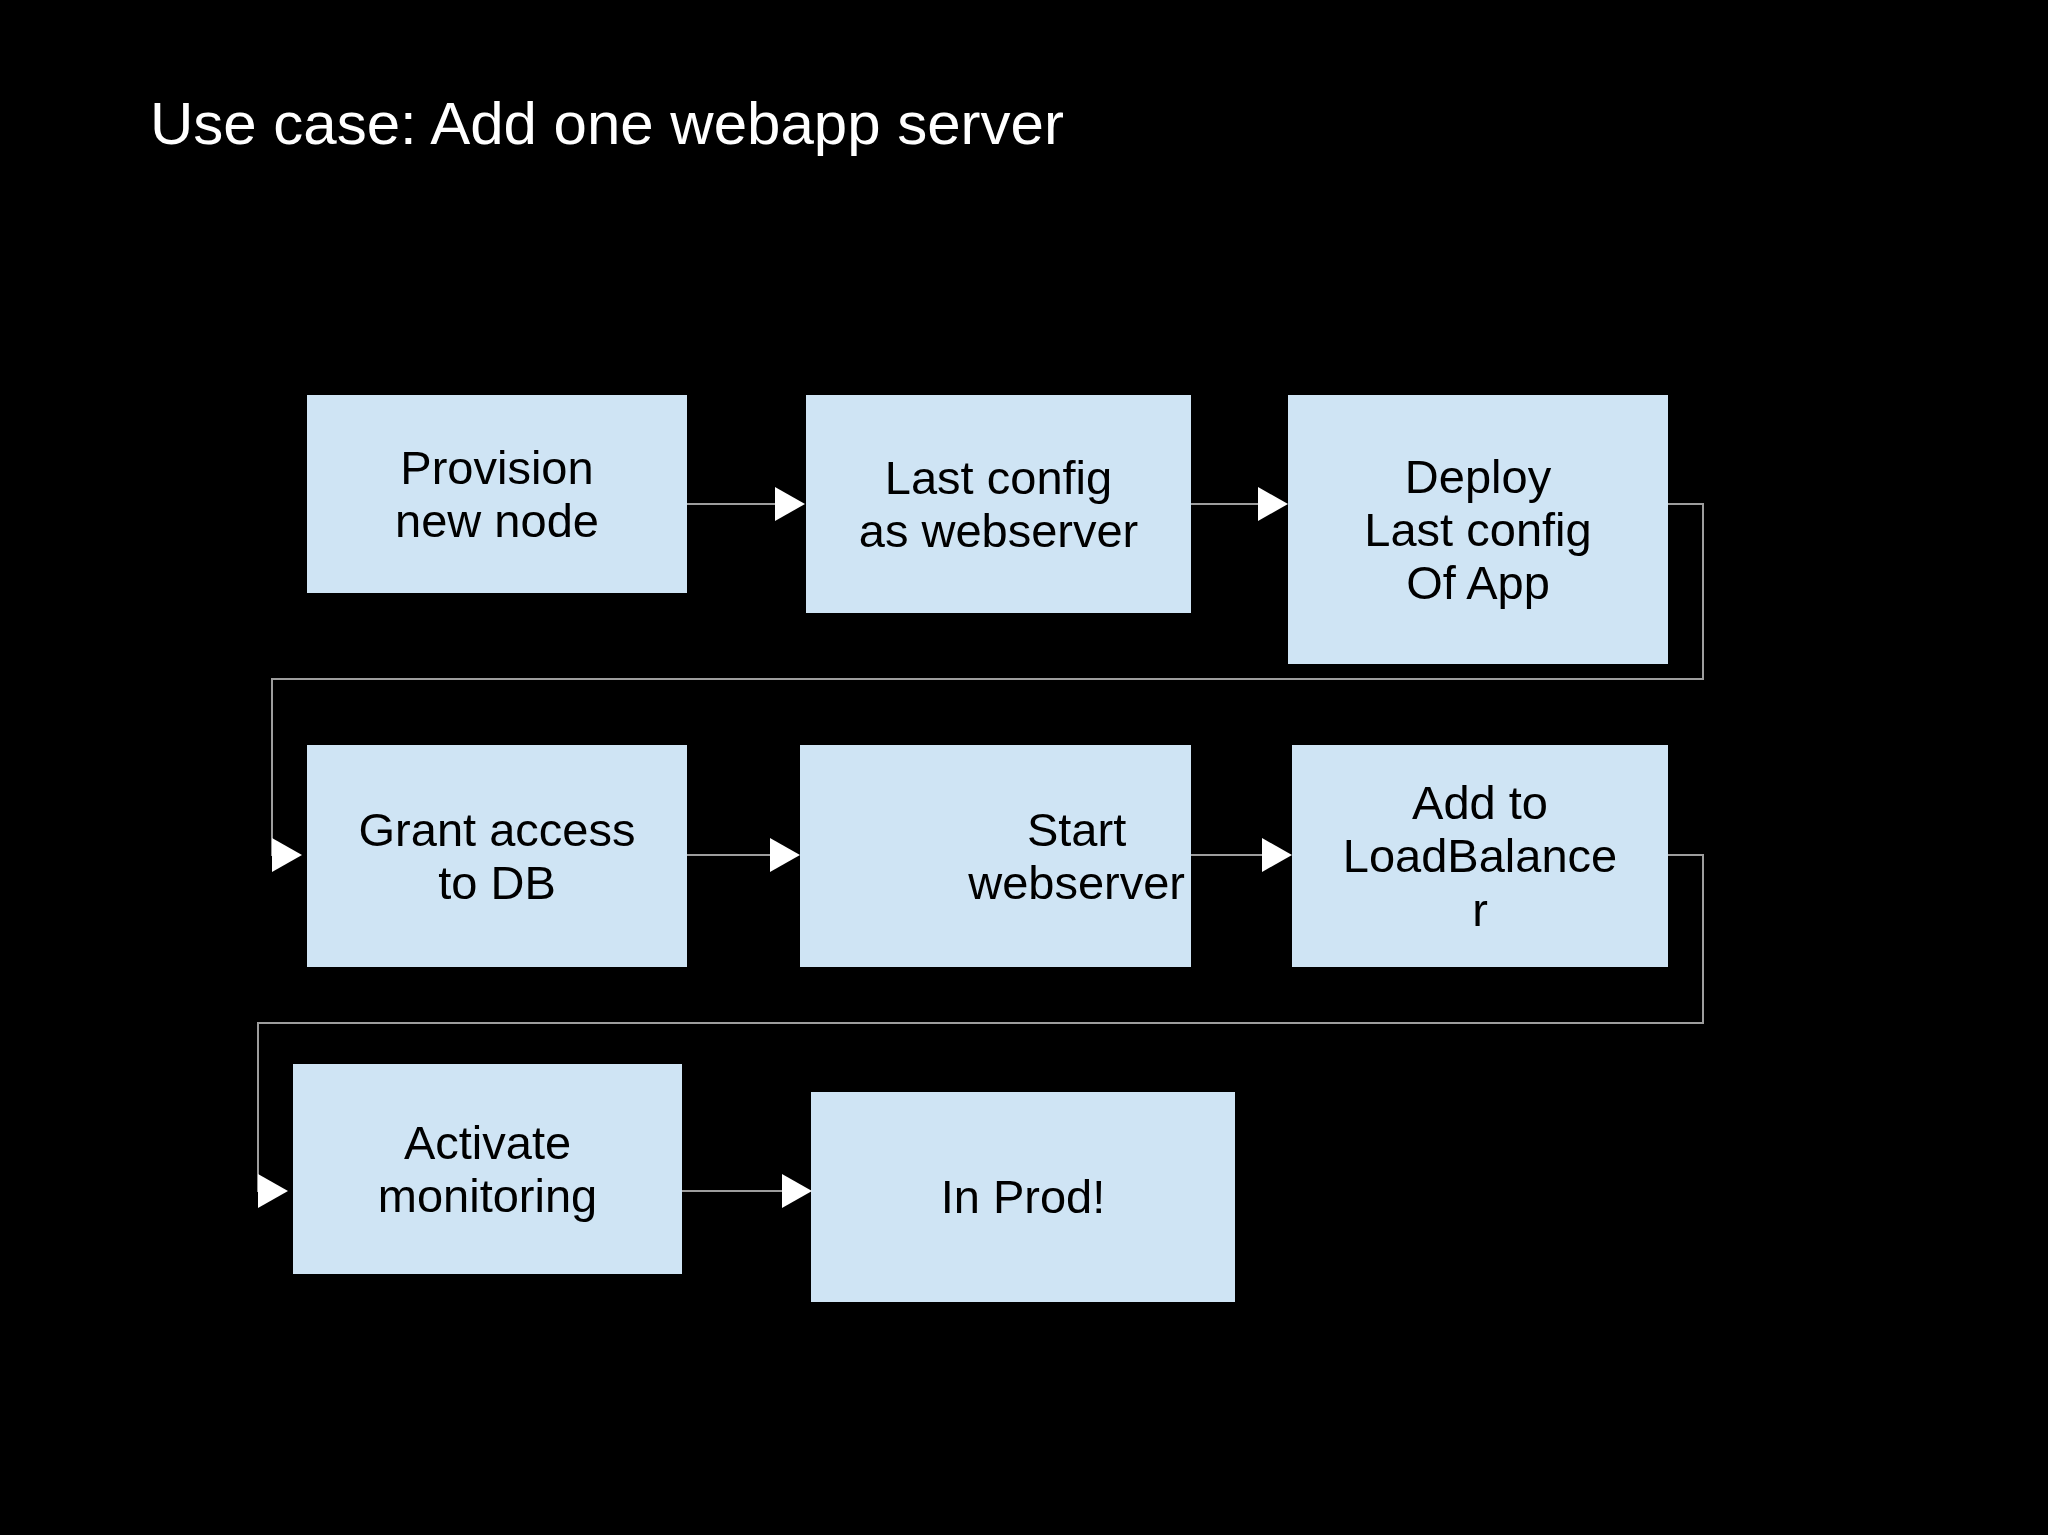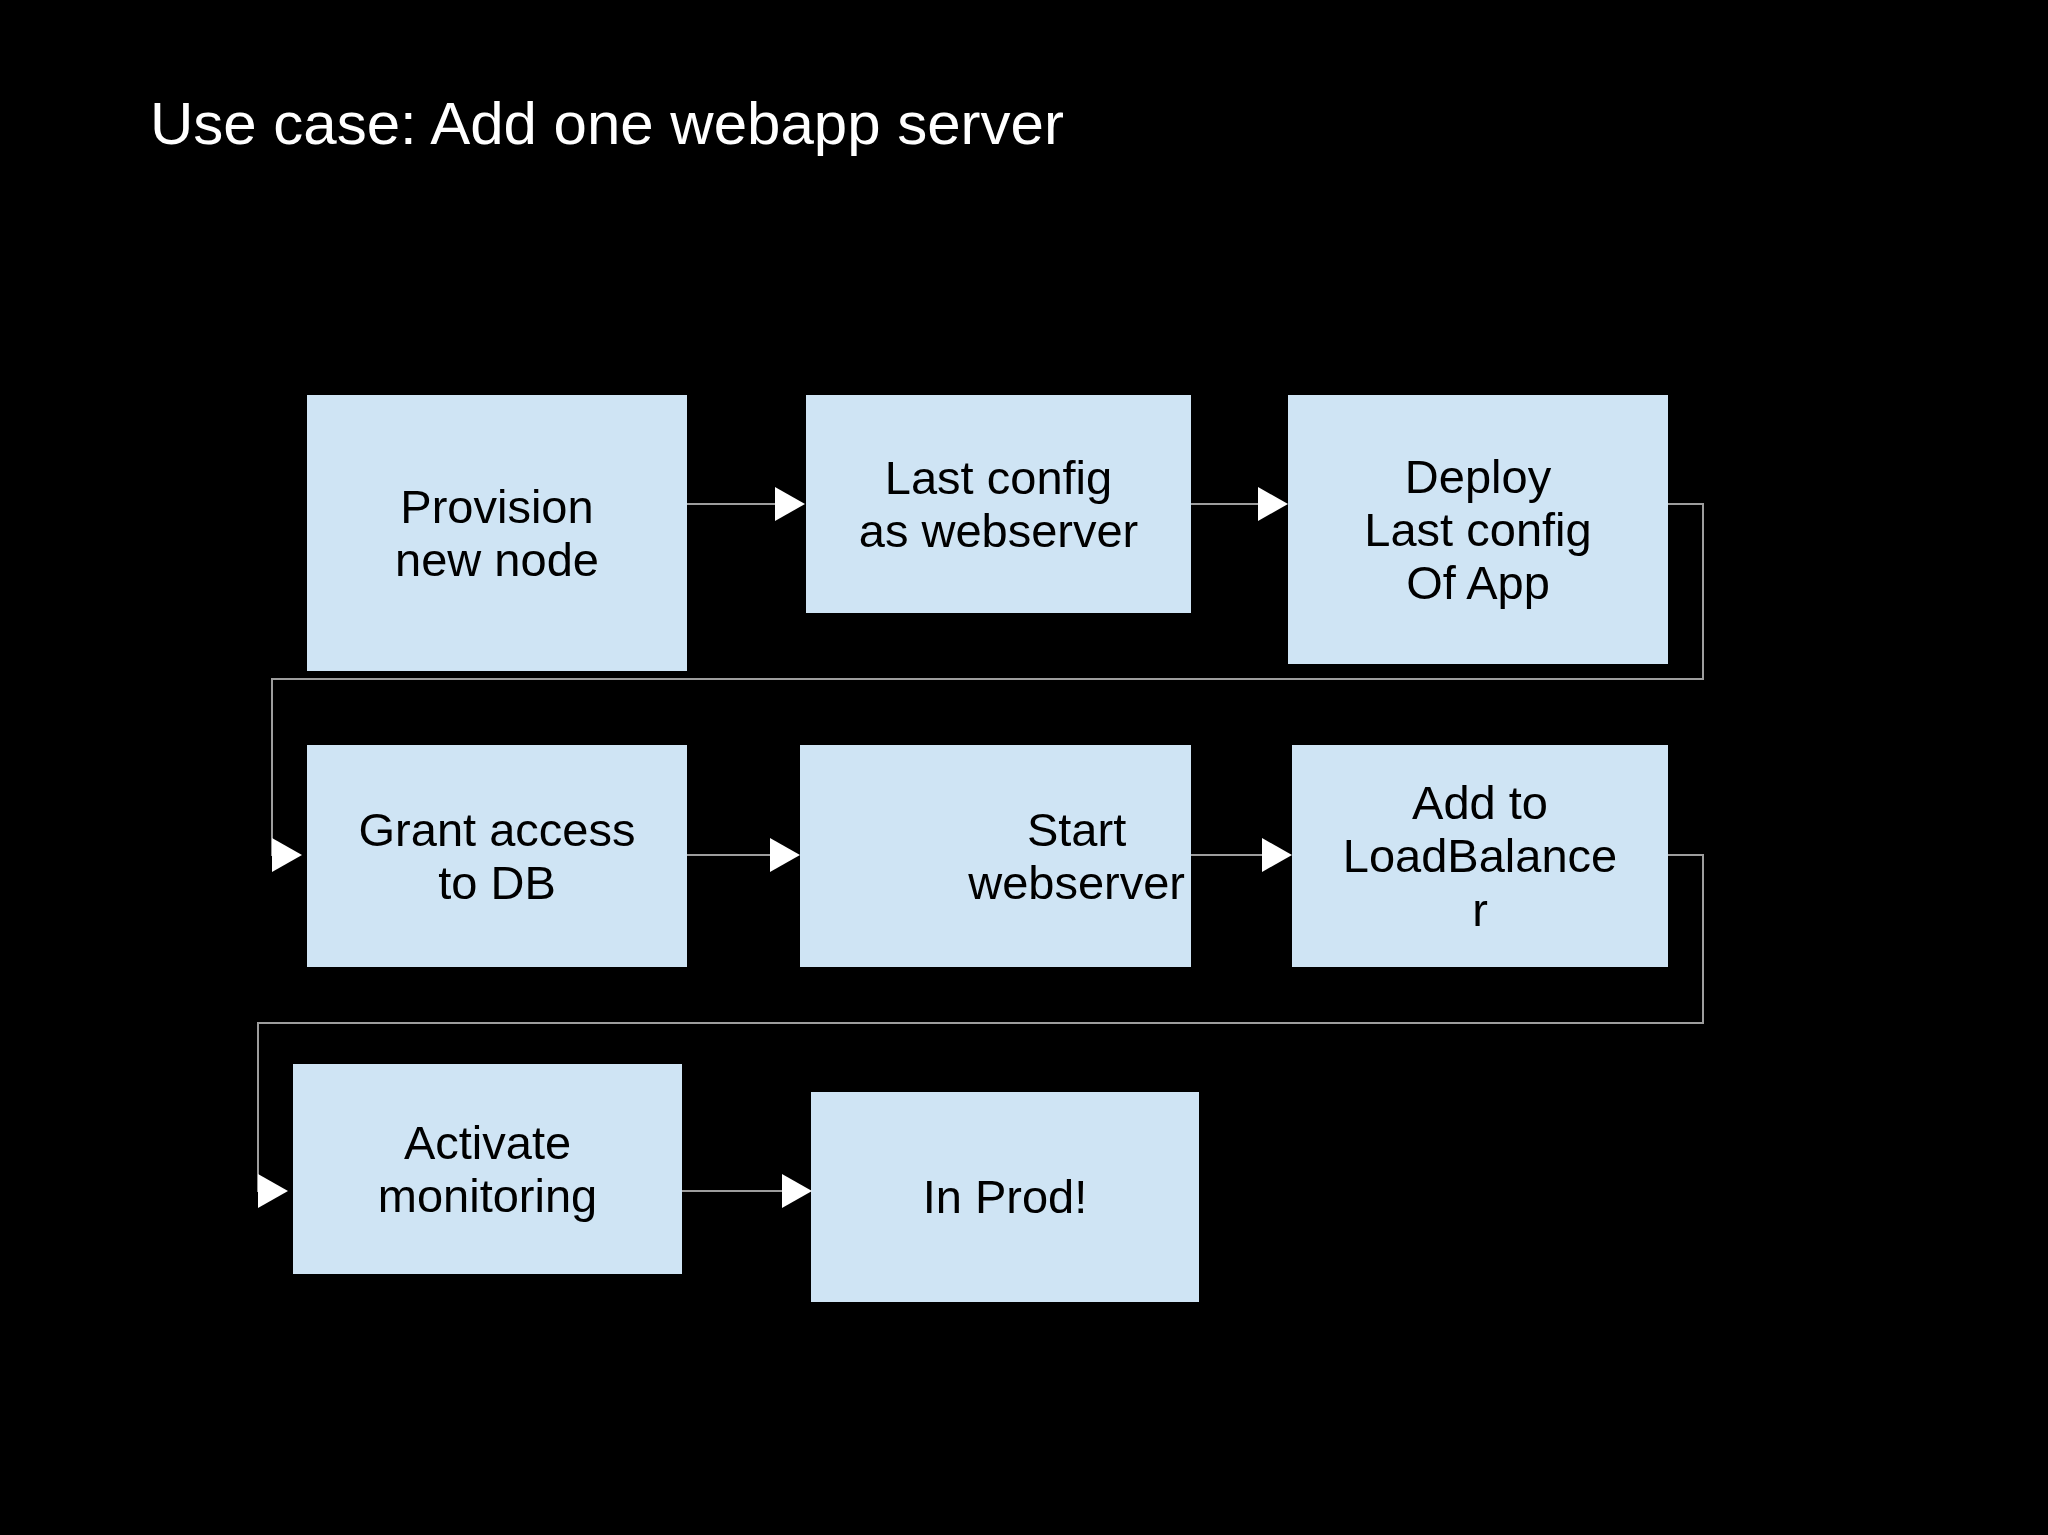--- a/index.html
+++ b/index.html
@@ -38,30 +38,30 @@
     font-size: 47px;
     line-height: 1.13;
     font-weight: 400;
     box-sizing: border-box;
     padding: 2px 6px;
     overflow: hidden;
   }
   .node span { display: block; width: 100%; }
 
   
-  #n1 { left: 307px; top: 395px; width: 380px;  height: 276px; }
+  #n1 { left: 307px; top: 395px; width: 380px;  height: 198px; }
   #n2 { left: 806px; top: 395px; width: 385px;  height: 218px; }
   #n3 { left: 1288px; top: 395px; width: 380px; height: 269px; }
   
   #n4 { left: 307px; top: 745px; width: 380px;  height: 222px; }
   #n5 { left: 800px; top: 745px; width: 391px;  height: 222px; justify-content: flex-end; }
   #n6 { left: 1292px; top: 745px; width: 376px; height: 222px; }
   
   #n7 { left: 293px; top: 1064px; width: 389px; height: 210px; }
-  #n8 { left: 811px; top: 1092px; width: 388px; height: 210px; }
+  #n8 { left: 811px; top: 1092px; width: 424px; height: 210px; }
 
   
   .hline {
     position: absolute;
     height: 2px;
     background: #9d9d9d;
   }
   .vline {
     position: absolute;
     width: 2px;

